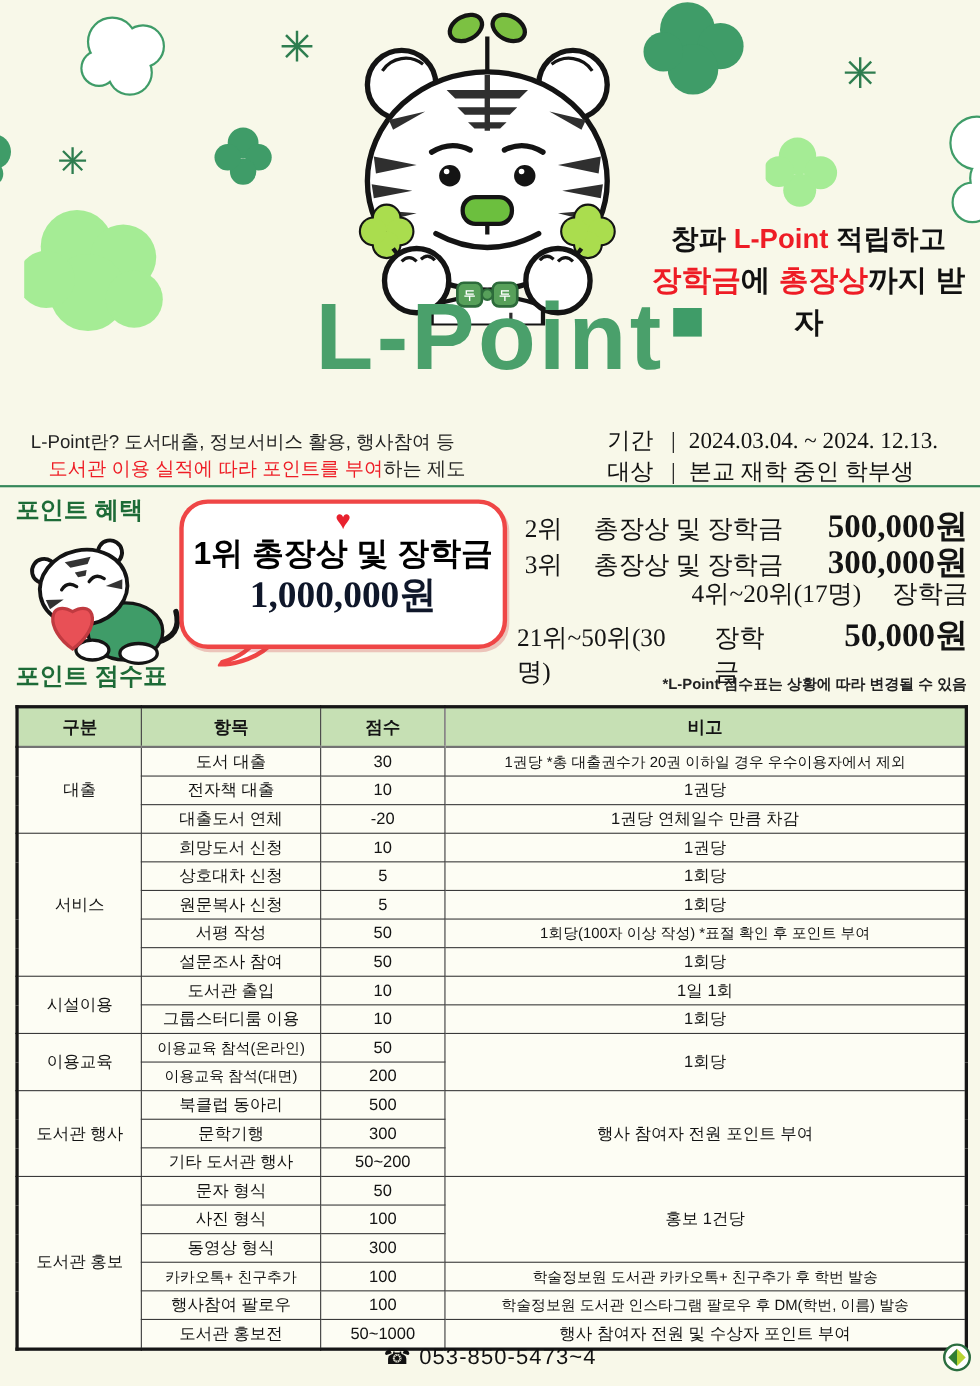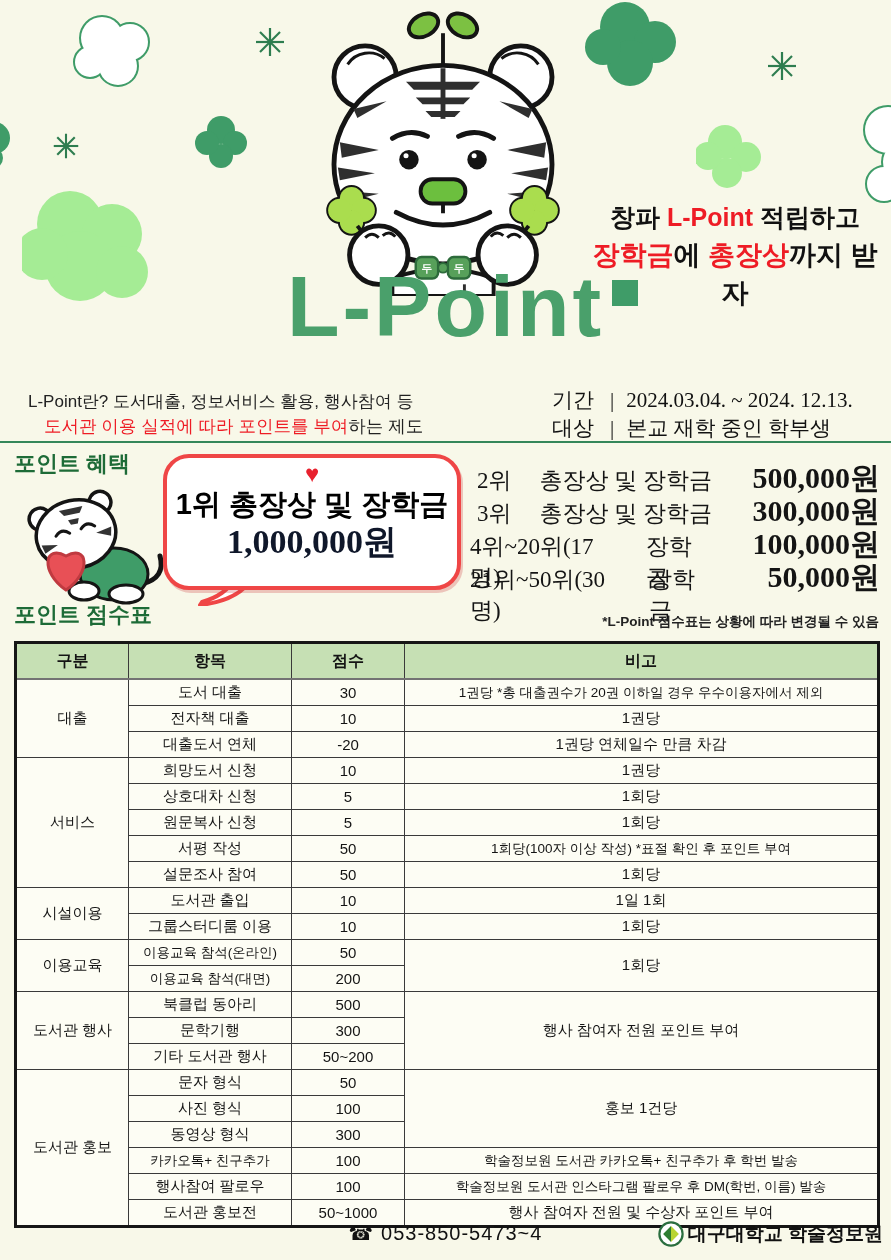--- a/index.html
+++ b/index.html
@@ -322,21 +322,20 @@
         <span class="amount">500,000원</span>
       </div>
     <div class="prize-row">
         <span class="rank">3위</span>
         <span class="desc">총장상 및 장학금</span>
         <span class="amount">300,000원</span>
       </div>
     <div class="prize-row">
         <span class="rank">4위~20위(17명)</span>
         <span class="desc">장학금</span>
-        <span class="amount">100,000원</span>
       </div>
     <div class="prize-row">
         <span class="rank">21위~50위(30명)</span>
         <span class="desc">장학금</span>
         <span class="amount">50,000원</span>
       </div>
   </div>
 
   <div class="abs sec-title score-title">포인트 점수표</div>
   <div class="abs score-note">*L-Point 점수표는 상황에 따라 변경될 수 있음</div>
@@ -469,16 +468,15 @@
   <div class="abs footer-phone">
     <span>☎</span>
     <span>053-850-5473~4</span>
   </div>
   <div class="abs footer-logo">
     <svg width="26" height="26" viewBox="0 0 28 28">
       <circle cx="14" cy="14" r="12.5" fill="#fff" stroke="#2b6e3f" stroke-width="2.4"></circle>
       <polygon points="14,5.5 22.5,14 14,22.5" fill="#b8d433"></polygon>
       <polygon points="14,5.5 5.5,14 14,22.5" fill="#2f7d32"></polygon>
     </svg>
-    <span class="org">대구대학교 학술정보원</span>
   </div>
 
 </div>
 
 </body></html>

